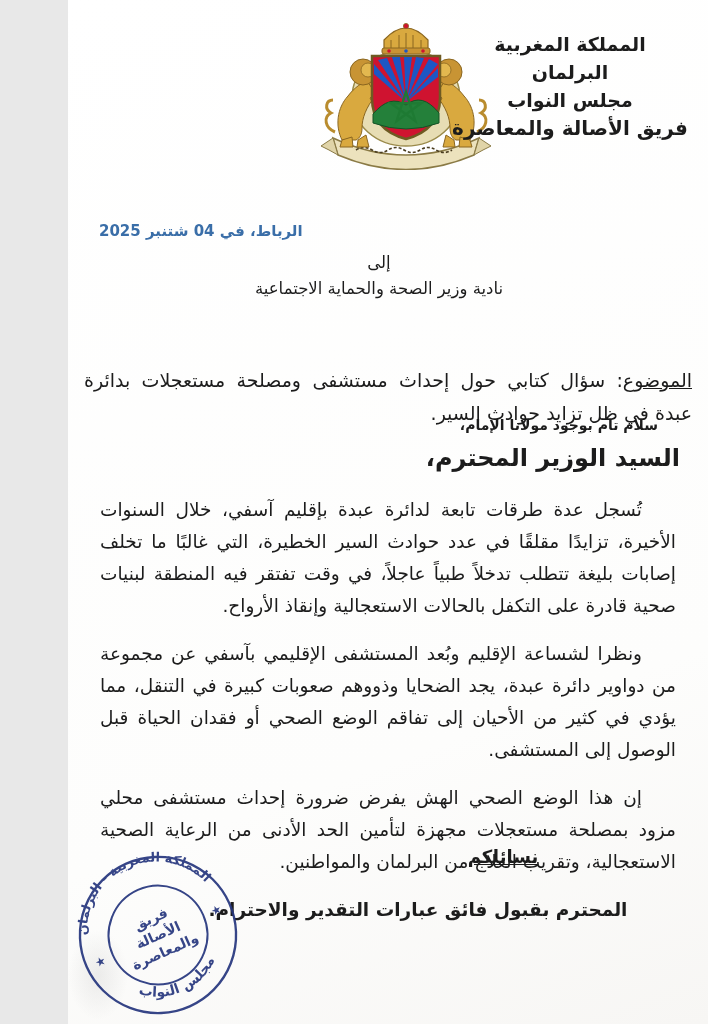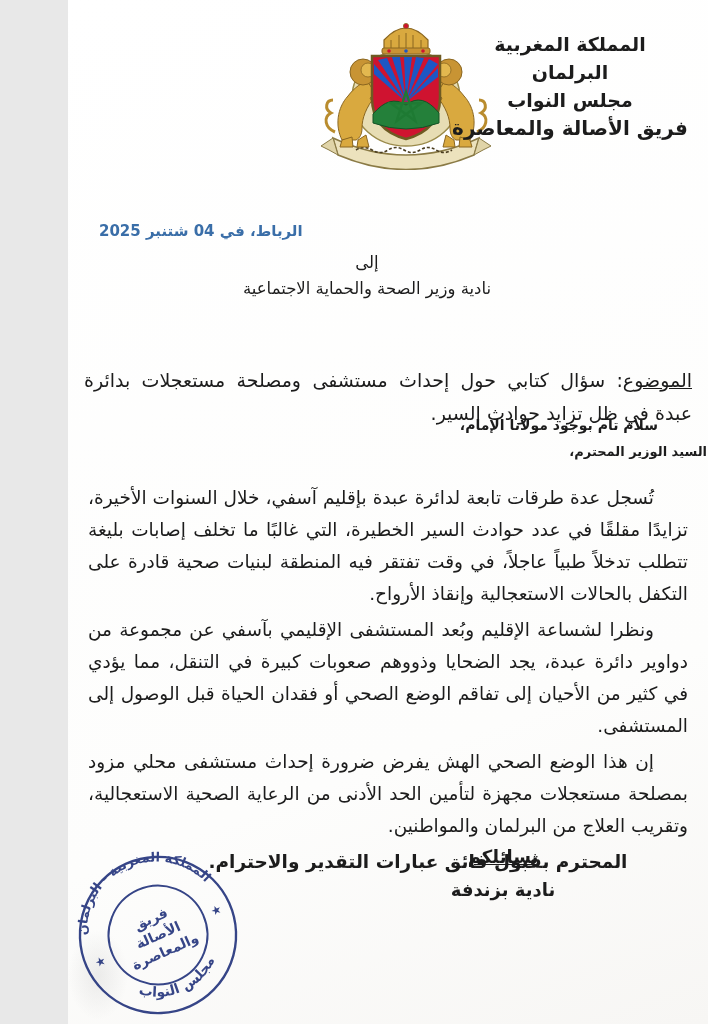--- a/index.html
+++ b/index.html
@@ -28,45 +28,45 @@
     position:absolute;top:22px;left:243px;width:190px;height:148px;
   }
   
   .dateline{
     position:absolute;top:222px;left:22px;
     font-size:15px;font-weight:bold;color:#3a6ea8;
     direction:rtl;white-space:nowrap;margin-left:9px;
   }
   
   .addressee{
-    position:absolute;top:250px;left:148px;width:302px;
+    position:absolute;top:250px;left:160px;width:302px;
     text-align:center;font-size:16.5px;line-height:26px;
   }
   
   .subject{
     position:absolute;top:364px;right:16px;left:16px;
     font-size:19px;font-weight:normal;line-height:33px;
     text-align:justify;
   }
   .subject .subject-label{text-decoration:underline;}
   
   .sal-small{
     position:absolute;top:417px;left:250px;width:340px;
     text-align:right;font-size:14px;font-weight:bold;
   }
   .sal-bold{
-    position:absolute;top:444px;right:1px;
-    font-size:13px;font-weight:bold;
+    position:absolute;top:444px;right:28px;
+    font-size:24px;font-weight:bold;
   }
   
   .letter-body{
     position:absolute;top:478px;right:16px;left:16px;
     font-size:18.5px;line-height:32px;text-align:justify;
   }
-  .letter-body p{margin:4px;text-indent:34px;}
+  .letter-body p{margin:16px;text-indent:34px;}
   .closing{
     margin-top:2px;font-weight:bold;text-align:center;
     padding-left:60px;text-indent:0 !important;
   }
   
   .signature{
     position:absolute;top:840px;left:330px;width:210px;
     text-align:center;font-weight:bold;font-size:18px;line-height:33px;
   }
   .signature .sig-label{text-decoration:underline;}
@@ -171,21 +171,20 @@
 
   <div class="letter-body">
     <p>تُسجل عدة طرقات تابعة لدائرة عبدة بإقليم آسفي، خلال السنوات الأخيرة، تزايدًا مقلقًا في عدد حوادث السير الخطيرة، التي غالبًا ما تخلف إصابات بليغة تتطلب تدخلاً طبياً عاجلاً، في وقت تفتقر فيه المنطقة لبنيات صحية قادرة على التكفل بالحالات الاستعجالية وإنقاذ الأرواح.</p>
     <p>ونظرا لشساعة الإقليم وبُعد المستشفى الإقليمي بآسفي عن مجموعة من دواوير دائرة عبدة، يجد الضحايا وذووهم صعوبات كبيرة في التنقل، مما يؤدي في كثير من الأحيان إلى تفاقم الوضع الصحي أو فقدان الحياة قبل الوصول إلى المستشفى.</p>
     <p>إن هذا الوضع الصحي الهش يفرض ضرورة إحداث مستشفى محلي مزود بمصلحة مستعجلات مجهزة لتأمين الحد الأدنى من الرعاية الصحية الاستعجالية، وتقريب العلاج من البرلمان والمواطنين.</p>
     <p class="closing">المحترم بقبول فائق عبارات التقدير والاحترام.</p>
   </div>
 
   <div class="signature">
     <div class="sig-label">نسائلكم</div>
-    <div>نادية بزندفة</div>
   </div>
 
   <div class="smudge"></div>
   <div class="stamp">
     <svg viewBox="0 0 170 170" width="168" height="168">
       <defs>
         <path id="arcTop" d="M 16,92 A 70,70 0 1 1 154,92"></path>
         <path id="arcBottom" d="M 26,108 A 64,64 0 0 0 144,108"></path>
       </defs>
       <circle cx="85" cy="85" r="79" fill="none" stroke="#26367e" stroke-width="2.4"></circle>

